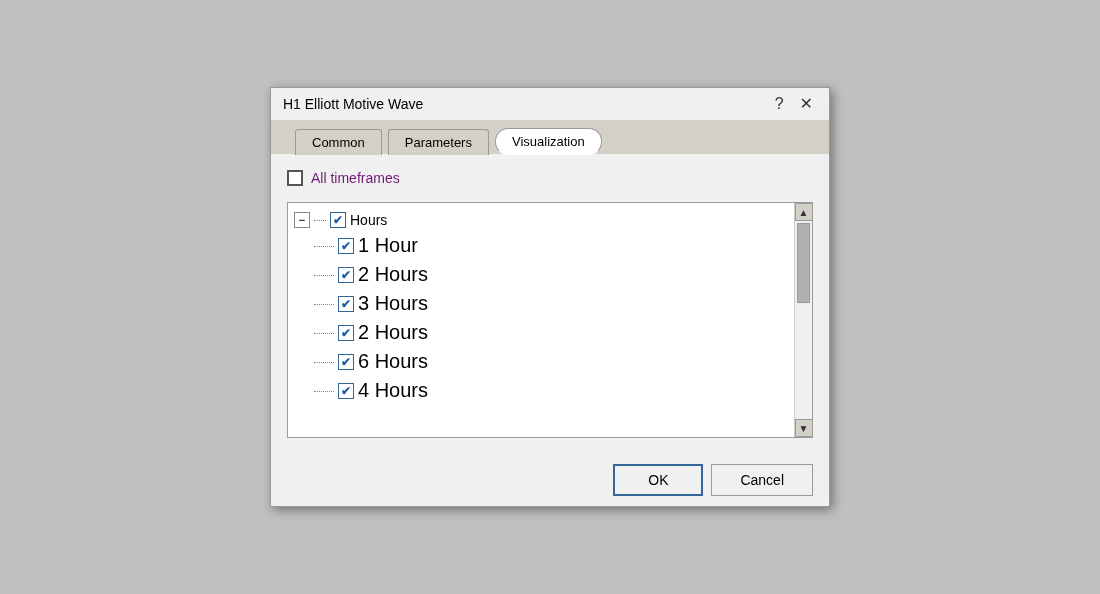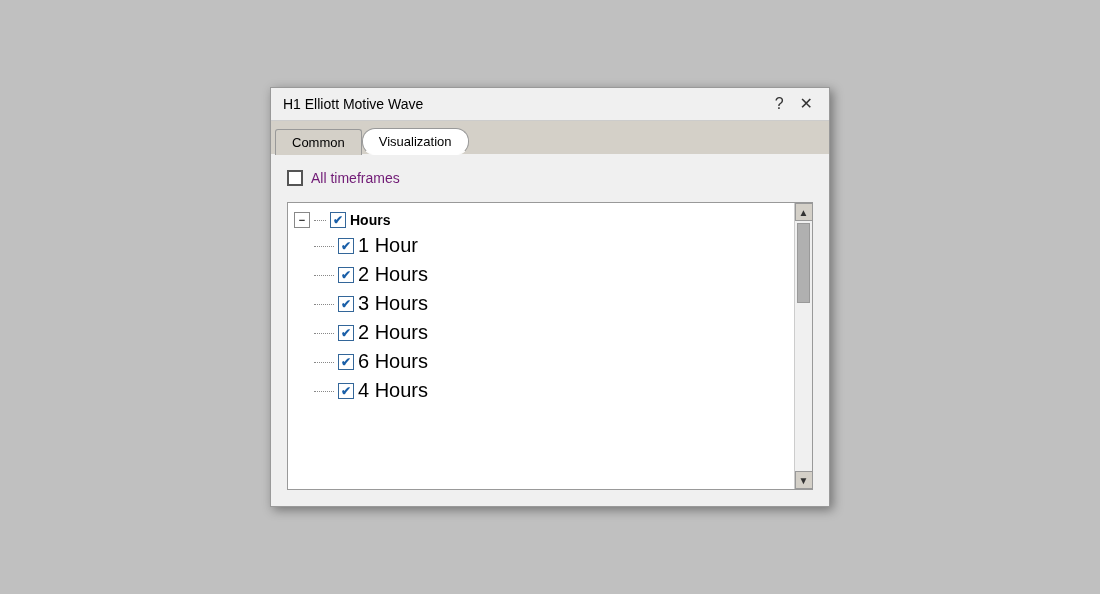--- a/index.html
+++ b/index.html
@@ -47,22 +47,22 @@
       font-size: 16px;
       color: #333;
       padding: 0 4px;
       line-height: 1;
     }
 
     .tab-bar {
       display: flex;
       align-items: flex-end;
       background: #d4d0c8;
-      padding: 6px 8px 0 4px;
-      gap: 0;
+      padding: 6px 8px 0 24px;
+      gap: 6px;
     }
     .tab {
       padding: 5px 16px;
       background: #d4d0c8;
       border: 1px solid #999;
       border-bottom: none;
       cursor: pointer;
       font-size: 13px;
       color: #000;
       position: relative;
@@ -192,21 +192,21 @@
     }
     .checked-box .checkmark {
       color: #1a5fa8;
       font-size: 12px;
       font-weight: bold;
       line-height: 1;
     }
     .tree-parent-label {
       font-size: 14px;
       color: #000;
-      font-weight: 700;
+      font-weight: 400;
     }
 
     .tree-children {
       margin-left: 20px;
       display: flex;
       flex-direction: column;
       position: relative;
     }
     .tree-child-row {
       display: flex;
@@ -264,20 +264,21 @@
   <div class="title-bar">
     <span class="title-bar-title">H1 Elliott Motive Wave</span>
     <div class="title-bar-controls">
       <button class="title-bar-btn">?</button>
       <button class="title-bar-btn">✕</button>
     </div>
   </div>
 
   <div class="tab-bar">
     <div class="tab">Common</div>
+    <div class="tab">Parameters</div>
     <div class="tab active">Visualization</div>
   </div>
 
   <div class="content-area">
 
     <div class="all-timeframes-row">
       <div class="checkbox-plain"></div>
       <span class="all-timeframes-label">All timeframes</span>
     </div>
 
@@ -350,14 +351,18 @@
         <div class="scrollbar-arrow">▲</div>
         <div class="scrollbar-thumb-area">
           <div class="scrollbar-thumb"></div>
         </div>
         <div class="scrollbar-arrow">▼</div>
       </div>
     </div>
 
   </div>
 
+  <div class="button-row">
+    <button class="btn btn-ok">OK</button>
+    <button class="btn btn-cancel">Cancel</button>
+  </div>
 
 </div>
 
 </body></html>

